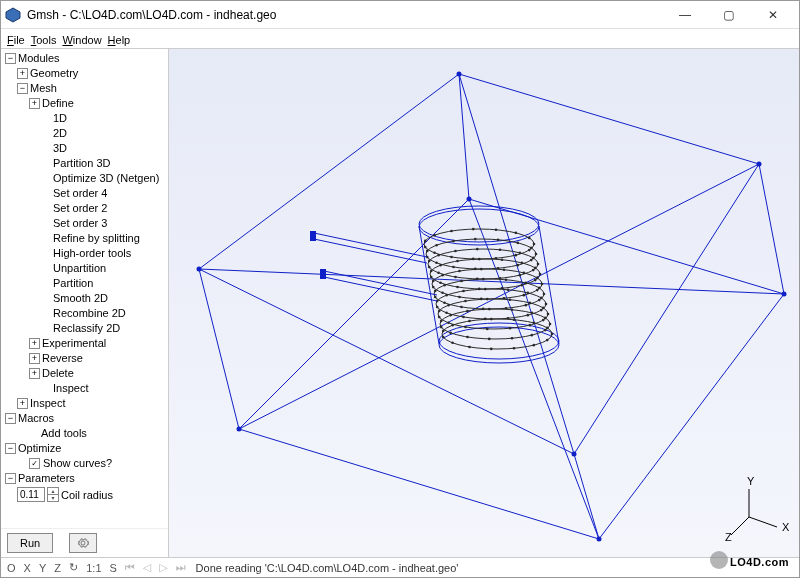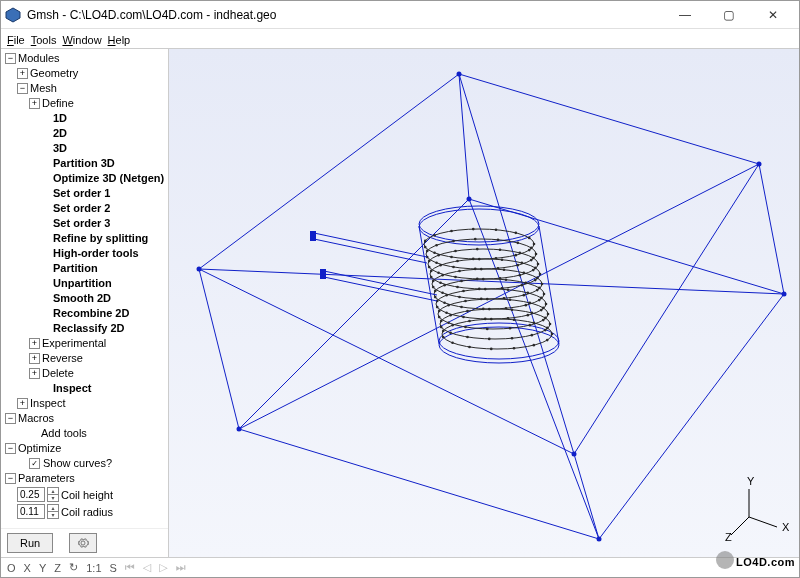--- a/index.html
+++ b/index.html
@@ -17,39 +17,39 @@
   
   .main{display:flex;height:508px;}
   .sidebar{width:168px;border-right:1px solid #ccc;overflow:hidden;display:flex;flex-direction:column;}
   .tree{flex:1;overflow:auto;padding:2px 0 0 2px;}
   .node{display:flex;align-items:center;height:15px;line-height:15px;white-space:nowrap;}
   .toggle{width:11px;height:11px;border:1px solid #888;display:inline-flex;align-items:center;justify-content:center;font-size:9px;line-height:9px;margin-right:2px;background:#fff;}
   .leaf-pad{display:inline-block;width:12px;}
   .indent0{padding-left:2px;}
   .indent1{padding-left:14px;}
   .indent2{padding-left:26px;}
-  .indent3{padding-left:38px;font-weight:bold;}
+  .indent3{padding-left:38px;}
   .param-row{display:flex;align-items:center;height:17px;padding-left:14px;gap:2px;}
   .param-input{width:28px;height:15px;border:1px solid #888;font-size:10px;padding:0 2px;}
   .spin{width:12px;height:15px;display:flex;flex-direction:column;border:1px solid #888;}
   .spin div{flex:1;border-bottom:1px solid #888;font-size:6px;display:flex;align-items:center;justify-content:center;line-height:5px;color:#555;}
   .spin div:last-child{border-bottom:none;}
   .check{width:11px;height:11px;border:1px solid #888;margin-right:3px;display:inline-flex;align-items:center;justify-content:center;font-size:8px;}
   .sidebar-footer{display:flex;gap:16px;padding:4px 6px;border-top:1px solid #eee;}
   .btn{border:1px solid #888;background:#efefef;height:20px;padding:0 12px;display:flex;align-items:center;justify-content:center;font-size:11px;}
   .gearbtn{width:28px;padding:0;}
   
   .viewport{flex:1;position:relative;background:linear-gradient(180deg,#e6eaf7 0%,#f4f6fc 100%);}
   .viewport svg{position:absolute;inset:0;}
   
   .statusbar{height:20px;border-top:1px solid #ccc;display:flex;align-items:center;padding:0 4px;gap:4px;background:#fff;}
   .statusbar .sbtn{font-size:11px;color:#555;padding:0 2px;}
   .statusbar .msg{flex:1;font-size:11px;color:#333;padding-left:4px;}
   
-  .watermark{position:absolute;right:4px;bottom:6px;font-size:20px;font-weight:600;color:rgba(120,120,120,.55);letter-spacing:.5px;pointer-events:none;}
+  .watermark{position:absolute;right:10px;bottom:6px;font-size:20px;font-weight:600;color:rgba(120,120,120,.55);letter-spacing:.5px;pointer-events:none;}
   .watermark .dot{display:inline-block;width:18px;height:18px;border-radius:50%;background:rgba(120,120,120,.55);vertical-align:-3px;margin-right:2px;}
 </style>
 </head>
 <body>
 
 <div class="titlebar">
   <svg class="appicon" viewBox="0 0 16 16">
       <polygon points="8,1 15,5 15,11 8,15 1,11 1,5" fill="#3a6fb7" stroke="#1a3a6a"></polygon>
     </svg>
   <div class="title">Gmsh - C:\LO4D.com\LO4D.com - indheat.geo</div>
@@ -102,45 +102,45 @@
       <div class="node indent3">
           <span class="leaf-pad"></span>
           <span>Partition 3D</span>
         </div>
       <div class="node indent3">
           <span class="leaf-pad"></span>
           <span>Optimize 3D (Netgen)</span>
         </div>
       <div class="node indent3">
           <span class="leaf-pad"></span>
-          <span>Set order 1</span>
+          <span>Set order 4</span>
         </div>
       <div class="node indent3">
           <span class="leaf-pad"></span>
           <span>Set order 2</span>
         </div>
       <div class="node indent3">
           <span class="leaf-pad"></span>
           <span>Set order 3</span>
         </div>
       <div class="node indent3">
           <span class="leaf-pad"></span>
           <span>Refine by splitting</span>
         </div>
       <div class="node indent3">
           <span class="leaf-pad"></span>
           <span>High-order tools</span>
         </div>
       <div class="node indent3">
           <span class="leaf-pad"></span>
+          <span>Unpartition</span>
+        </div>
+      <div class="node indent3">
+          <span class="leaf-pad"></span>
           <span>Partition</span>
-        </div>
-      <div class="node indent3">
-          <span class="leaf-pad"></span>
-          <span>Unpartition</span>
         </div>
       <div class="node indent3">
           <span class="leaf-pad"></span>
           <span>Smooth 2D</span>
         </div>
       <div class="node indent3">
           <span class="leaf-pad"></span>
           <span>Recombine 2D</span>
         </div>
       <div class="node indent3">
@@ -181,28 +181,20 @@
         </div>
       <div class="node indent2">
           <span class="check">✓</span>
           <span>Show curves?</span>
         </div>
       <div class="node indent0">
           <span class="toggle">−</span>
           <span>Parameters</span>
         </div>
 
-      <div class="param-row">
-        <input class="param-input" value="0.25" style="">
-        <div class="spin">
-            <div>▴</div>
-            <div>▾</div>
-          </div>
-        <span>Coil height</span>
-      </div>
       <div class="param-row">
         <input class="param-input" value="0.11" style="">
         <div class="spin">
             <div>▴</div>
             <div>▾</div>
           </div>
         <span>Coil radius</span>
       </div>
 
     </div>
@@ -442,15 +434,16 @@
   <span class="sbtn">X</span>
   <span class="sbtn">Y</span>
   <span class="sbtn">Z</span>
   <span class="sbtn">↻</span>
   <span class="sbtn">1:1</span>
   <span class="sbtn">S</span>
   <span class="sbtn" style="color:#bbb">⏮</span>
   <span class="sbtn" style="color:#bbb">◁</span>
   <span class="sbtn" style="color:#bbb">▷</span>
   <span class="sbtn" style="color:#bbb">⏭</span>
+  <span class="msg">Done reading 'C:\LO4D.com\LO4D.com - indheat.geo'</span>
 </div>
 
 <div class="watermark"><span class="dot"></span><span>LO4D.com</span></div>
 
 </body></html>

